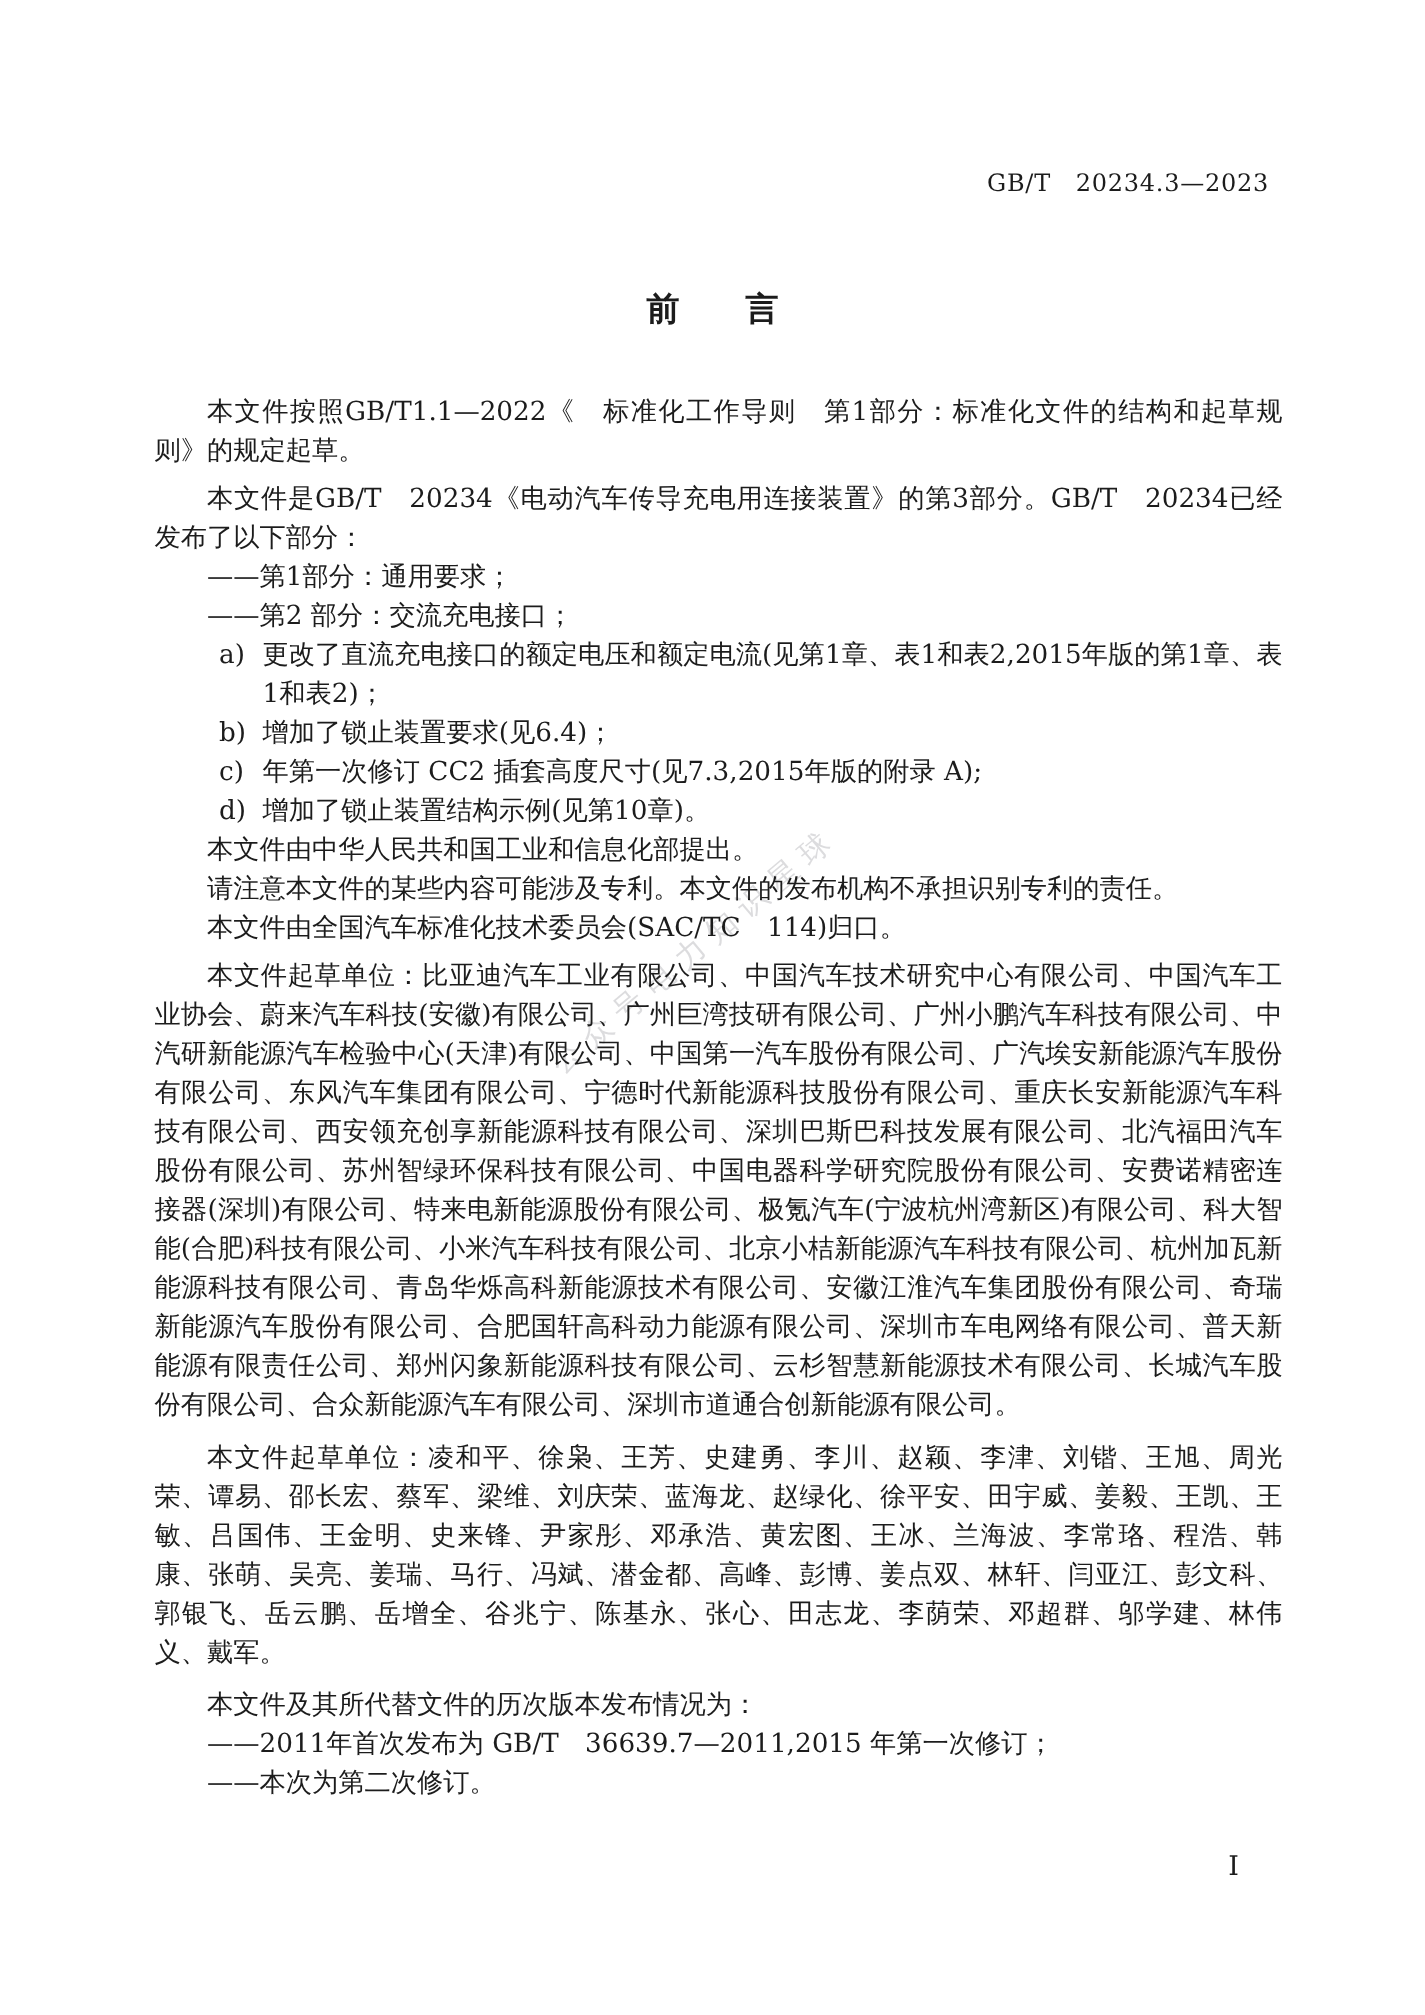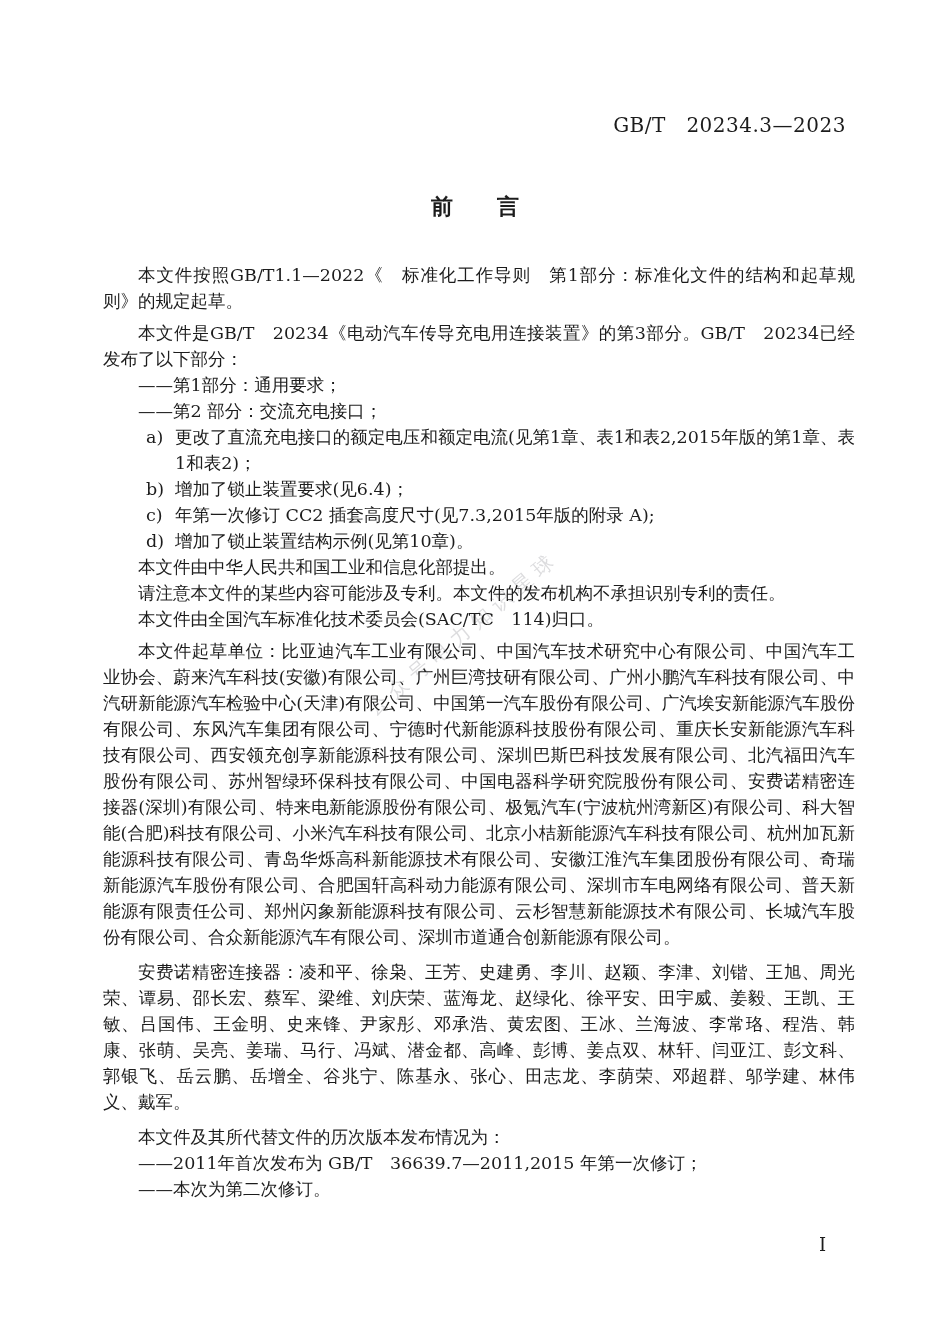--- a/index.html
+++ b/index.html
@@ -9,21 +9,21 @@
     height: 1343px;
     background: #ffffff;
     overflow: hidden;
     font-family: "DejaVu Serif", "Liberation Serif", serif;
     color: #1c1c1c;
   }
   .header-code {
     position: absolute;
     top: 112px;
     right: 104px;
-    font-size: 20px;
+    font-size: 16px;
     letter-spacing: 0.5px;
     white-space: nowrap;
   }
   .doc-title {
     position: absolute;
     top: 186px;
     left: 0;
     width: 100%;
     text-align: center;
     font-family: "DejaVu Sans", "Liberation Sans", sans-serif;
@@ -103,21 +103,21 @@
       <span class="change-marker">d)</span>
       <span>增加了锁止装置结构示例(见第10章)。</span>
     </p>
 
     <p class="para">本文件由中华人民共和国工业和信息化部提出。</p>
     <p class="para">请注意本文件的某些内容可能涉及专利。本文件的发布机构不承担识别专利的责任。</p>
     <p class="para">本文件由全国汽车标准化技术委员会(SAC/TC　114)归口。</p>
 
     <p class="para gap-sm">本文件起草单位：比亚迪汽车工业有限公司、中国汽车技术研究中心有限公司、中国汽车工业协会、蔚来汽车科技(安徽)有限公司、广州巨湾技研有限公司、广州小鹏汽车科技有限公司、中汽研新能源汽车检验中心(天津)有限公司、中国第一汽车股份有限公司、广汽埃安新能源汽车股份有限公司、东风汽车集团有限公司、宁德时代新能源科技股份有限公司、重庆长安新能源汽车科技有限公司、西安领充创享新能源科技有限公司、深圳巴斯巴科技发展有限公司、北汽福田汽车股份有限公司、苏州智绿环保科技有限公司、中国电器科学研究院股份有限公司、安费诺精密连接器(深圳)有限公司、特来电新能源股份有限公司、极氪汽车(宁波杭州湾新区)有限公司、科大智能(合肥)科技有限公司、小米汽车科技有限公司、北京小桔新能源汽车科技有限公司、杭州加瓦新能源科技有限公司、青岛华烁高科新能源技术有限公司、安徽江淮汽车集团股份有限公司、奇瑞新能源汽车股份有限公司、合肥国轩高科动力能源有限公司、深圳市车电网络有限公司、普天新能源有限责任公司、郑州闪象新能源科技有限公司、云杉智慧新能源技术有限公司、长城汽车股份有限公司、合众新能源汽车有限公司、深圳市道通合创新能源有限公司。</p>
 
-    <p class="para gap-md">安费诺精密连接器：凌和平、徐枭、王芳、史建勇、李川、赵颖、李津、刘锴、王旭、周光荣、谭易、邵长宏、蔡军、梁维、刘庆荣、蓝海龙、赵绿化、徐平安、田宇威、姜毅、王凯、王敏、吕国伟、王金明、史来锋、尹家彤、邓承浩、黄宏图、王冰、兰海波、李常珞、程浩、韩康、张萌、吴亮、姜瑞、马行、冯斌、潜金都、高峰、彭博、姜点双、林轩、闫亚江、彭文科、郭银飞、岳云鹏、岳增全、谷兆宁、陈基永、张心、田志龙、李荫荣、邓超群、邬学建、林伟义、戴军。</p>
+    <p class="para gap-md">本文件起草单位：凌和平、徐枭、王芳、史建勇、李川、赵颖、李津、刘锴、王旭、周光荣、谭易、邵长宏、蔡军、梁维、刘庆荣、蓝海龙、赵绿化、徐平安、田宇威、姜毅、王凯、王敏、吕国伟、王金明、史来锋、尹家彤、邓承浩、黄宏图、王冰、兰海波、李常珞、程浩、韩康、张萌、吴亮、姜瑞、马行、冯斌、潜金都、高峰、彭博、姜点双、林轩、闫亚江、彭文科、郭银飞、岳云鹏、岳增全、谷兆宁、陈基永、张心、田志龙、李荫荣、邓超群、邬学建、林伟义、戴军。</p>
 
     <p class="para gap-md">本文件及其所代替文件的历次版本发布情况为：</p>
     <p class="para">——2011年首次发布为 GB/T　36639.7—2011,2015 年第一次修订；</p>
     <p class="para">——本次为第二次修订。</p>
 
   </div>
 
   <div class="page-number">I</div>
 
 </div>

